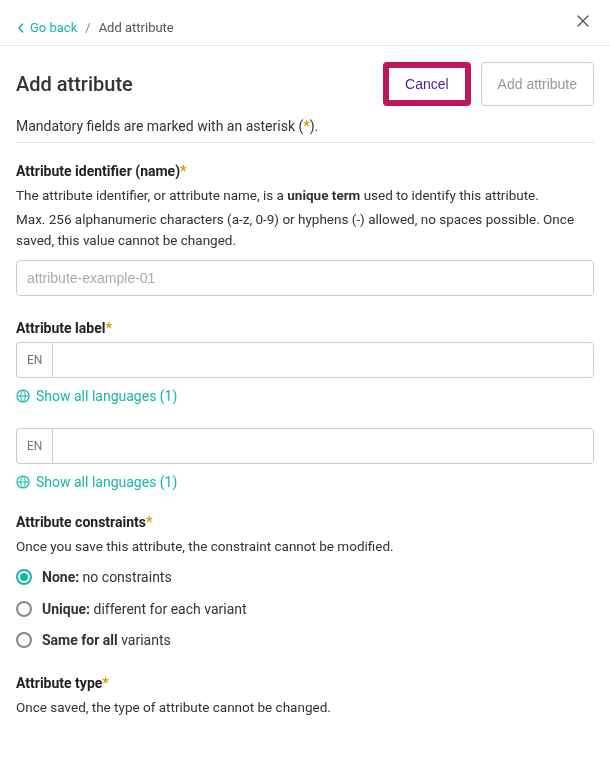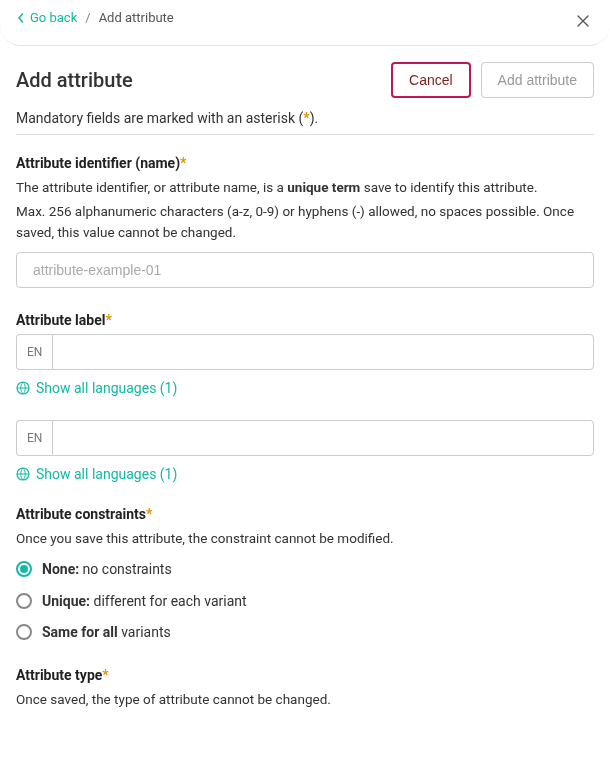--- a/index.html
+++ b/index.html
@@ -7,25 +7,24 @@
   font-family: -apple-system, BlinkMacSystemFont, "Segoe UI", Roboto, Helvetica, Arial, sans-serif;
   font-size: 14px;
   color: #2b2b2b;
   background: #fff;
   width: 610px;
   height: 777px;
   overflow: hidden;
 }
 .header-bar {
   display: flex;
-  align-items: flex-start;
+  align-items: flex-end;
   justify-content: space-between;
   padding: 10px 16px;
   border-bottom: 1px solid #e5e5e5;
-  border-radius: 21px;
 }
 .breadcrumb {
   display: flex;
   align-items: center;
   gap: 8px;
   font-size: 13px;
 }
 .go-back {
   display: flex;
   align-items: center;
@@ -60,22 +59,22 @@
 }
 .btn-row { display: flex; gap: 10px; }
 .btn {
   padding: 8px 16px;
   border-radius: 4px;
   font-size: 14px;
   cursor: pointer;
   background: #fff;
 }
 .btn-cancel {
-  border: 2px solid #be185d;
-  color: #7f1d1d;
+  border: 6px solid #be185d;
+  color: #4c1d95;
 }
 .btn-primary {
   border: 1px solid #ccc;
   color: #999;
 }
 .mandatory-note {
   font-size: 14px;
   color: #333;
 }
 .asterisk {
@@ -101,21 +100,21 @@
   margin-bottom: 4px;
 }
 .section-desc2 {
   font-size: 13.5px;
   color: #333;
   line-height: 1.5;
   margin-bottom: 10px;
 }
 .text-input {
   width: 100%;
-  padding: 9px 16px;
+  padding: 9px 10px;
   border: 1px solid #ccc;
   border-radius: 4px;
   font-size: 14px;
   color: #a16207;
 }
 .text-input::placeholder { color: #aaa; }
 .lang-input-row {
   display: flex;
   align-items: stretch;
 }
@@ -222,21 +221,21 @@
     <span>Mandatory fields are marked with an asterisk (</span><span class="asterisk">*</span><span>).</span>
   </p>
 
   <hr class="divider">
 
   <div class="section">
     <div class="section-label">
       <span>Attribute identifier (name)</span><span class="asterisk">*</span>
     </div>
     <p class="section-desc">
-      <span>The attribute identifier, or attribute name, is a </span><b>unique term</b><span> save to identify this attribute.</span>
+      <span>The attribute identifier, or attribute name, is a </span><b>unique term</b><span> used to identify this attribute.</span>
     </p>
     <p class="section-desc2">Max. 256 alphanumeric characters (a-z, 0-9) or hyphens (-) allowed, no spaces possible. Once saved, this value cannot be changed.</p>
     <input class="text-input" type="text" placeholder="attribute-example-01" style="">
   </div>
 
   <div class="section">
     <div class="section-label">
       <span>Attribute label</span><span class="asterisk">*</span>
     </div>
     <div class="lang-input-row">

